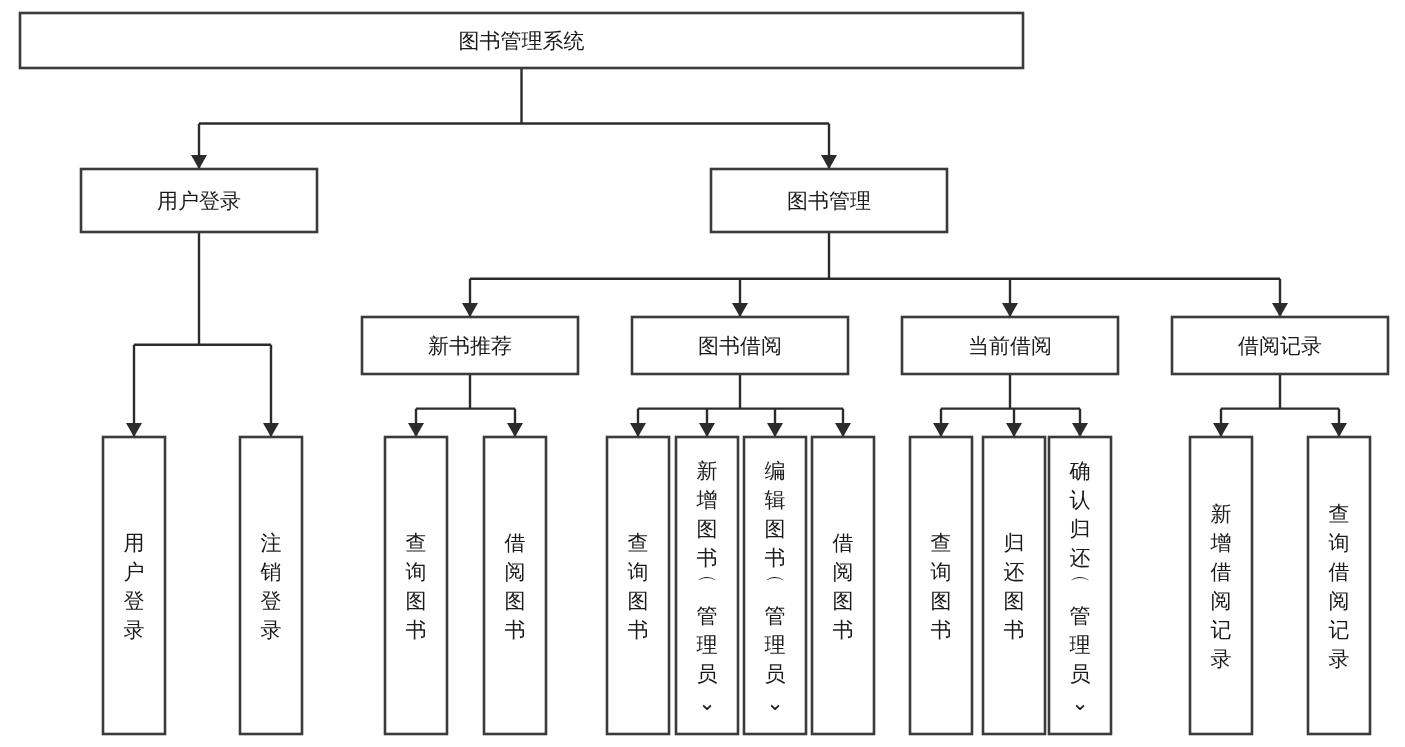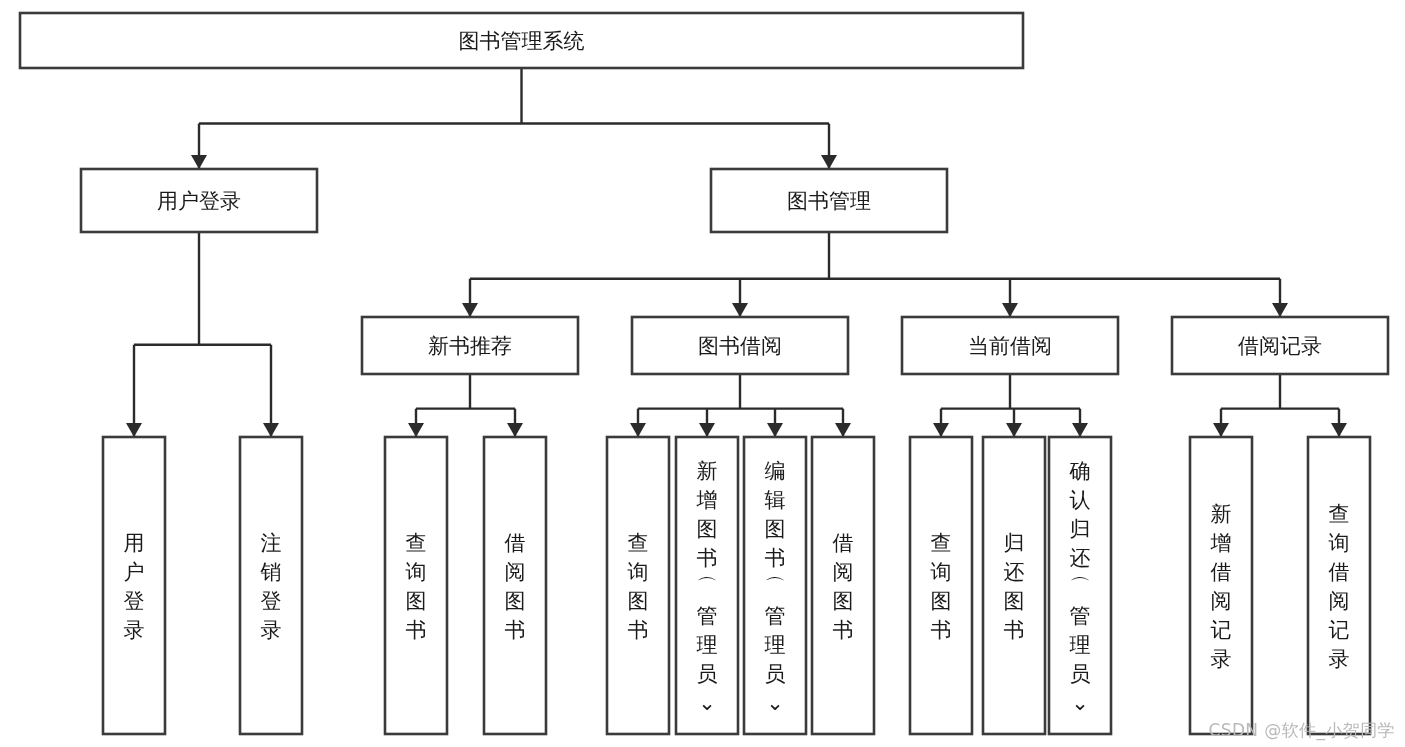--- a/index.html
+++ b/index.html
@@ -201,14 +201,13 @@
         <g>
           <rect x="1190" y="437" width="62" height="297" class="node-box"></rect>
           <text x="1221" y="521.12" class="node-label-v"><tspan x="1221" dy="0">新</tspan><tspan x="1221" dy="29">增</tspan><tspan x="1221" dy="29">借</tspan><tspan x="1221" dy="29">阅</tspan><tspan x="1221" dy="29">记</tspan><tspan x="1221" dy="29">录</tspan></text>
         </g>
         <g>
           <rect x="1308" y="437" width="62" height="297" class="node-box"></rect>
           <text x="1339" y="521.12" class="node-label-v"><tspan x="1339" dy="0">查</tspan><tspan x="1339" dy="29">询</tspan><tspan x="1339" dy="29">借</tspan><tspan x="1339" dy="29">阅</tspan><tspan x="1339" dy="29">记</tspan><tspan x="1339" dy="29">录</tspan></text>
         </g>
       </g>
   </svg>
-  <div class="watermark">CSDN @软件_小贺同学</div>
 </div>
 
 </body></html>

